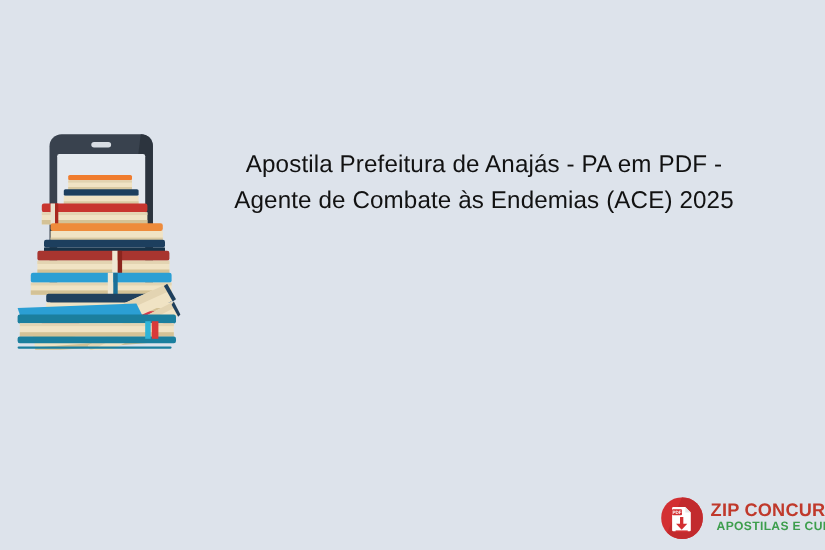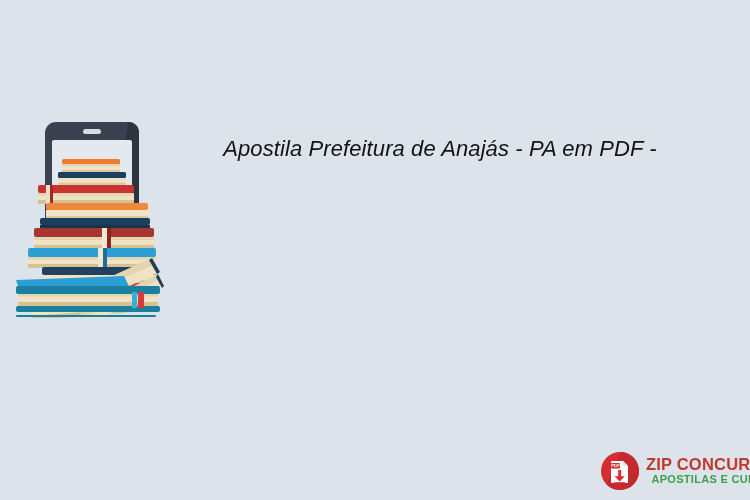--- a/index.html
+++ b/index.html
@@ -31,21 +31,20 @@
   }
   #illustration svg { display: block; }
 
   
   #title-block {
     position: absolute;
     left: 182px;
     top: 132px;
     width: 516px;
     text-align: center;
-    font-style: italic;
   }
   .title-line {
     font-size: 22px;
     line-height: 33px;
     color: #121212;
     letter-spacing: 0.1px;
     white-space: nowrap;
     font-weight: 400;
   }
 
@@ -198,20 +197,21 @@
     <rect x="6" y="36" width="140" height="2.5" fill="#e3d4b2"></rect>
     <rect x="6" y="44" width="140" height="4" fill="#d4c296"></rect>
     <rect x="4" y="48" width="144" height="6" rx="2" fill="#1b7f9e"></rect>
 
     <rect x="120" y="34" width="5" height="16" fill="#2fb4d8"></rect>
     <rect x="126" y="34" width="6" height="16" fill="#d83a3a"></rect>
   </svg>
 
   <div id="title-block">
     <div class="title-line">Apostila Prefeitura de Anajás - PA em PDF -</div>
+    <div class="title-line">Agente de Combate às Endemias (ACE) 2025</div>
   </div>
 
   <div id="brand">
 
     <div id="brand-mark">
       <svg width="38" height="38" viewBox="0 0 38 38" xmlns="http://www.w3.org/2000/svg">
         <circle cx="19" cy="19" r="19" fill="#d32f32"></circle>
         <path d="M19 0 A19 19 0 0 1 19 38 A19 19 0 0 1 5.6 32.4 Z" fill="#c22a2d"></path>
 
         <path d="M11 9 h11 l5 5 v16 a1 1 0 0 1 -1 1 h-15 a1 1 0 0 1 -1 -1 v-20 a1 1 0 0 1 1 -1 z" fill="#ffffff"></path>

